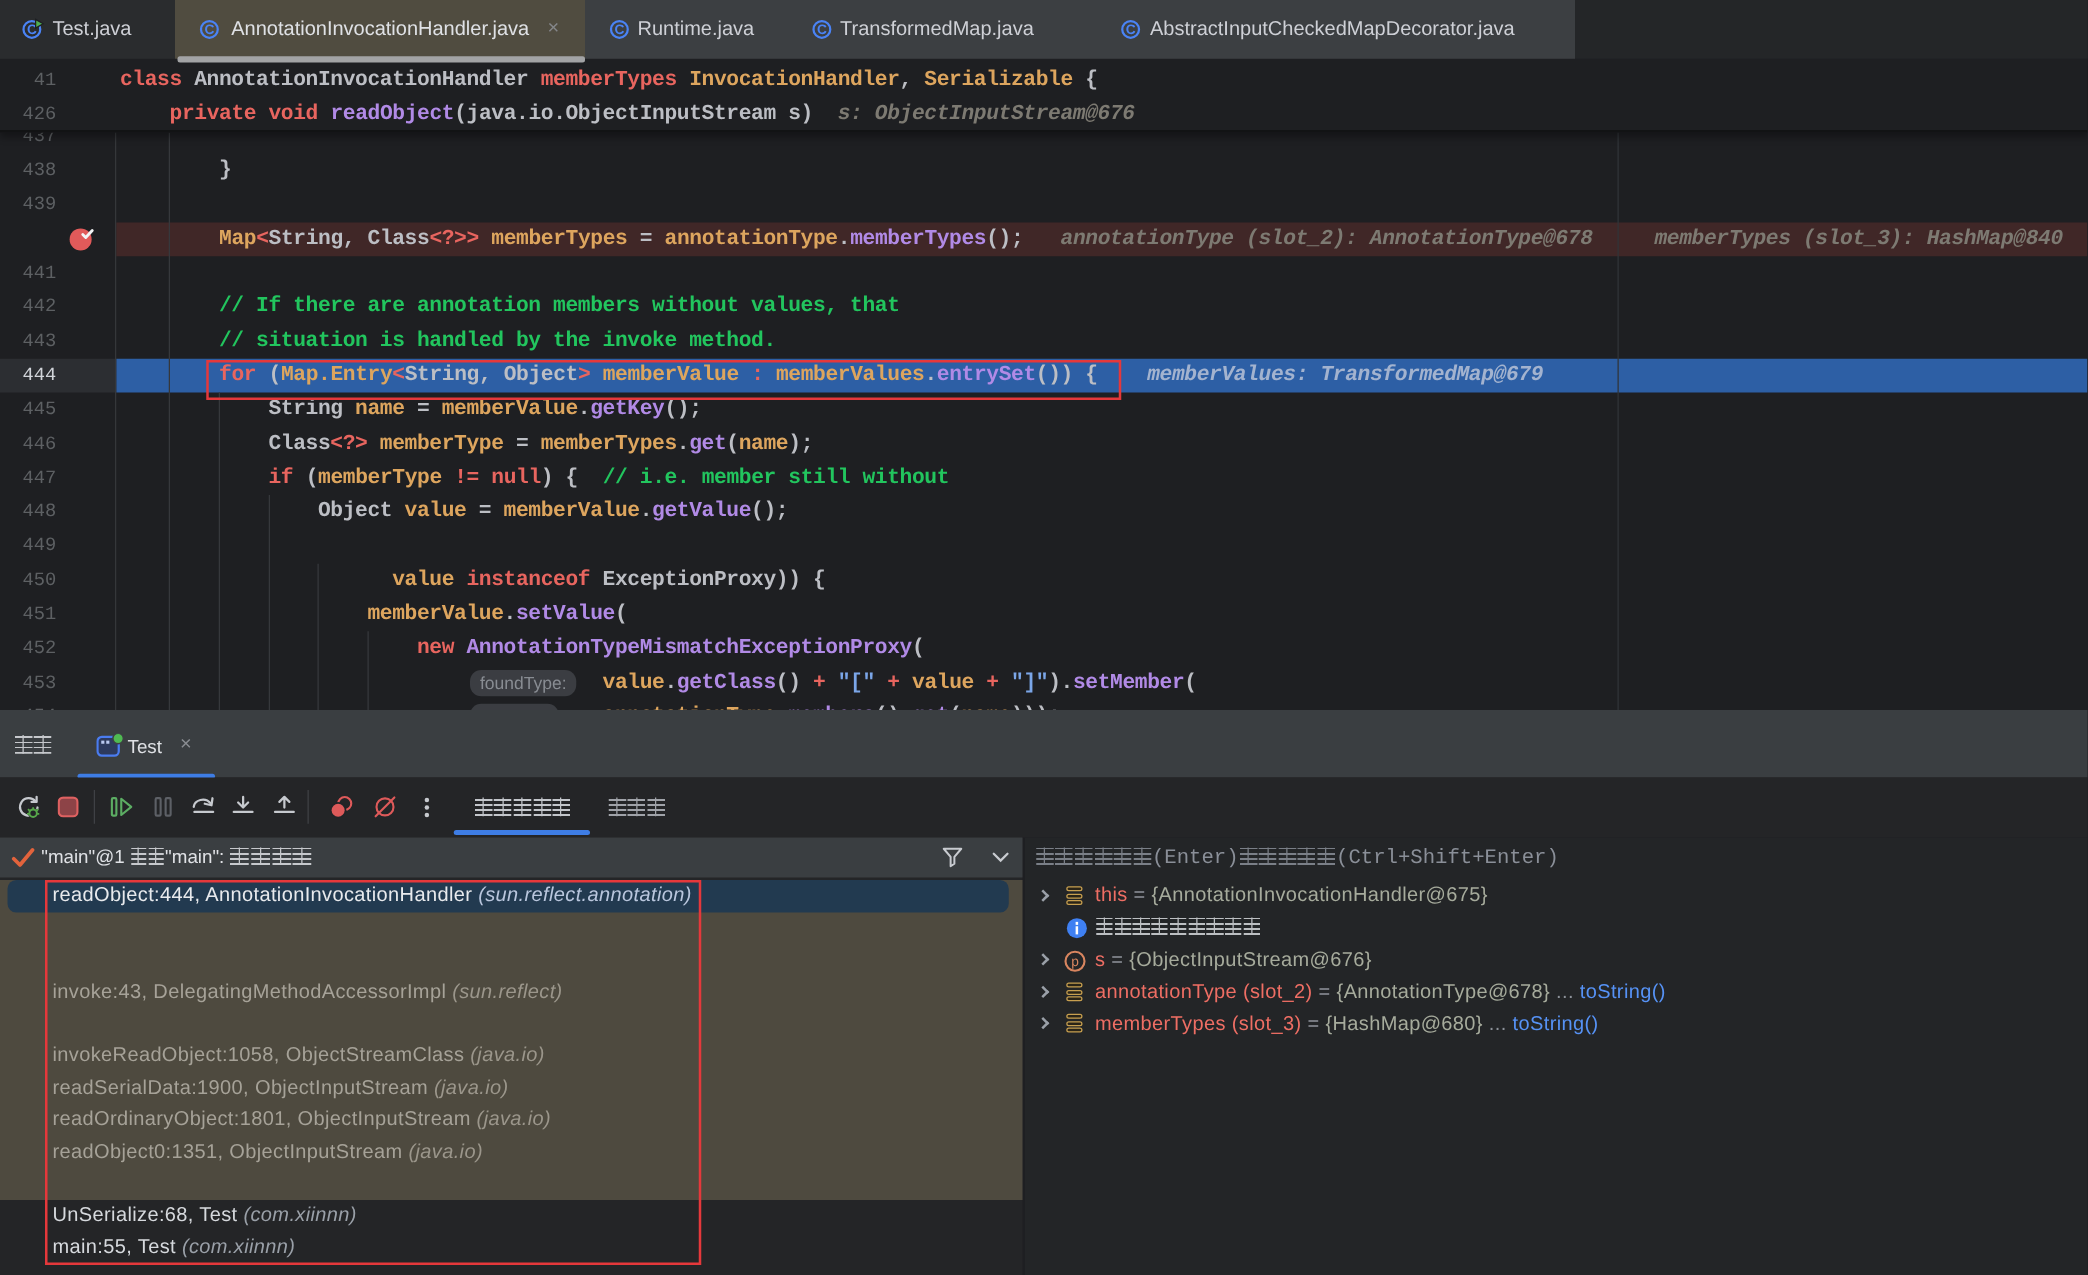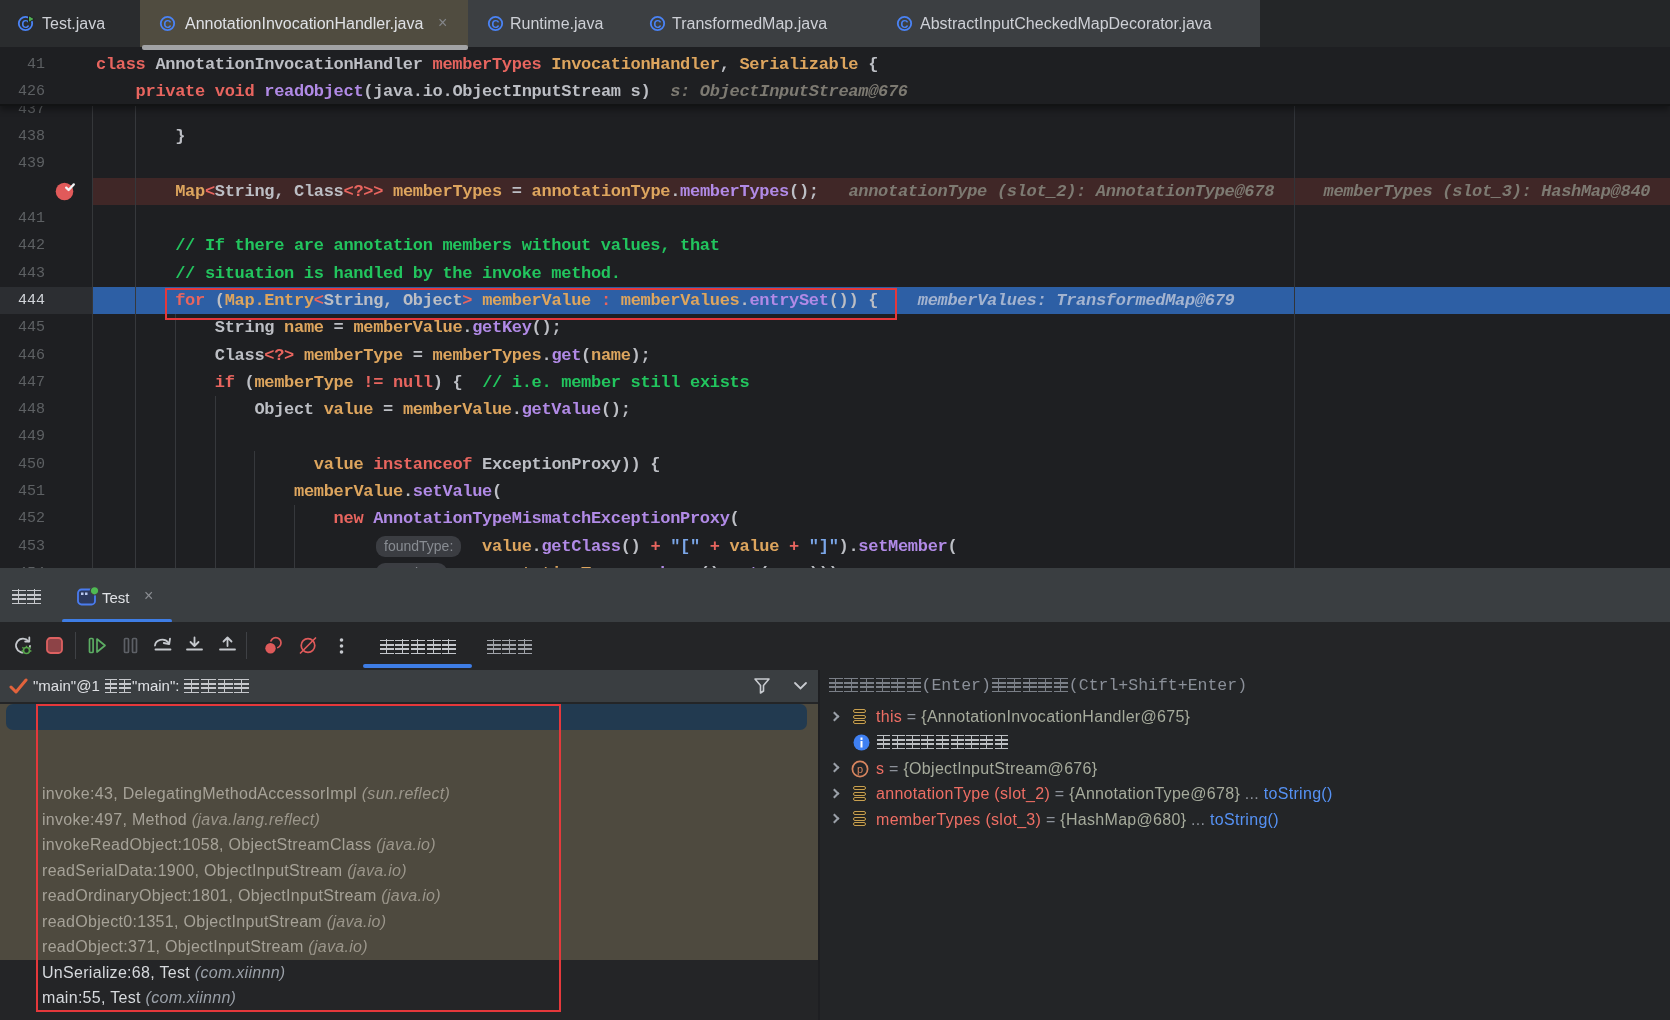--- a/index.html
+++ b/index.html
@@ -86,21 +86,21 @@
 
   <div class="abs" style="left:0;top:239.9px;width:92px;height:27.3px;background:#2c2e32"></div>
 
   <div class="cl" style="top:76.1px">        }</div>
   <div class="cl" style="top:130.7px">        <span class="o">Map</span><span class="k">&lt;</span>String, Class<span class="k">&lt;?&gt;&gt;</span> <span class="o">memberTypes</span> = <span class="o">annotationType</span>.<span class="m">memberTypes</span>();   <span class="h">annotationType (slot_2): AnnotationType@678</span>     <span class="h">memberTypes (slot_3): HashMap@840</span></div>
   <div class="cl" style="top:185.3px"><span class="c">        // If there are annotation members without values, that</span></div>
   <div class="cl" style="top:212.6px"><span class="c">        // situation is handled by the invoke method.</span></div>
   <div class="cl" style="top:239.9px">        <span class="k">for</span> (<span class="o">Map.Entry</span><span class="k">&lt;</span>String, Object<span class="k">&gt;</span> <span class="o">memberValue</span> <span class="k">:</span> <span class="o">memberValues</span>.<span class="m">entrySet</span>()) {    <span class="hb">memberValues: TransformedMap@679</span></div>
   <div class="cl" style="top:267.2px">            String <span class="o">name</span> = <span class="o">memberValue</span>.<span class="m">getKey</span>();</div>
   <div class="cl" style="top:294.5px">            Class<span class="k">&lt;?&gt;</span> <span class="o">memberType</span> = <span class="o">memberTypes</span>.<span class="m">get</span>(<span class="o">name</span>);</div>
-  <div class="cl" style="top:321.8px">            <span class="k">if</span> (<span class="o">memberType</span> <span class="k">!= null</span>) {  <span class="c">// i.e. member still exists</span></div>
+  <div class="cl" style="top:321.8px">            <span class="k">if</span> (<span class="o">memberType</span> <span class="k">!= null</span>) {  <span class="c">// i.e. member still without</span></div>
   <div class="cl" style="top:349.1px">                Object <span class="o">value</span> = <span class="o">memberValue</span>.<span class="m">getValue</span>();</div>
   <div class="cl" style="top:403.7px">                      <span class="o">value</span> <span class="k">instanceof</span> ExceptionProxy)) {</div>
   <div class="cl" style="top:458.3px">                        <span class="k">new</span> <span class="m">AnnotationTypeMismatchExceptionProxy</span>(</div>
   <div class="cl" style="top:431px">                    <span class="o">memberValue</span>.<span class="m">setValue</span>(</div>
   <div class="cl" style="top:485.6px">                                       <span class="o">value</span>.<span class="m">getClass</span>() <span class="k">+</span> <span class="s">"["</span> <span class="k">+</span> <span class="o">value</span> <span class="k">+</span> <span class="s">"]"</span>).<span class="m">setMember</span>(</div>
   <div class="cl" style="top:512.9px">                                       <span class="o">annotationType</span>.<span class="m">members</span>().<span class="m">get</span>(<span class="o">name</span>)));</div>
   <div class="abs chip" style="left:376px;top:489px">foundType:</div>
   <div class="abs chip" style="left:376px;top:516.3px">member:</div>
 
   <div class="num" style="top:48.8px">437</div>
@@ -224,27 +224,26 @@
     <path d="M2 9 L7 14 L17 2" stroke="#e2633c" stroke-width="3" fill="none" stroke-linecap="round" stroke-linejoin="round"></path>
   </svg>
 
   <svg class="abs" style="left:753px;top:7px" width="18" height="18" viewBox="0 0 18 18">
     <path d="M2 2 H16 L10.5 8.5 V14 L7.5 16 V8.5 Z" stroke="#c8cbd0" stroke-width="1.6" fill="none" stroke-linejoin="round"></path>
   </svg>
   <svg class="abs" style="left:793px;top:11px" width="15" height="10" viewBox="0 0 15 10">
     <path d="M2 2 L7.5 7.5 L13 2" stroke="#c8cbd0" stroke-width="1.8" fill="none" stroke-linecap="round"></path>
   </svg>
 
+  <div class="srow" style="top:34.4px;color:#e8eaed;left:42px">readObject:444, AnnotationInvocationHandler <span class="it" style="color:#b9c6dd">(sun.reflect.annotation)</span></div>
   <div class="srow" style="top:111px;color:#a6a298;left:42px">invoke:43, DelegatingMethodAccessorImpl <span class="it" style="color:#9b968b">(sun.reflect)</span></div>
-  <div class="srow" style="top:136.6px;color:#a6a298;left:42px">invoke:497, Method <span class="it" style="color:#9b968b">(java.lang.reflect)</span></div>
   <div class="srow" style="top:162.1px;color:#a6a298;left:42px">invokeReadObject:1058, ObjectStreamClass <span class="it" style="color:#9b968b">(java.io)</span></div>
   <div class="srow" style="top:187.7px;color:#a6a298;left:42px">readSerialData:1900, ObjectInputStream <span class="it" style="color:#9b968b">(java.io)</span></div>
   <div class="srow" style="top:213.2px;color:#a6a298;left:42px">readOrdinaryObject:1801, ObjectInputStream <span class="it" style="color:#9b968b">(java.io)</span></div>
   <div class="srow" style="top:238.8px;color:#a6a298;left:42px">readObject0:1351, ObjectInputStream <span class="it" style="color:#9b968b">(java.io)</span></div>
-  <div class="srow" style="top:264.3px;color:#a6a298;left:42px">readObject:371, ObjectInputStream <span class="it" style="color:#9b968b">(java.io)</span></div>
   <div class="srow" style="top:289.9px;color:#d6d9dd;left:42px">UnSerialize:68, Test <span class="it" style="color:#9aa0a8">(com.xiinnn)</span></div>
   <div class="srow" style="top:315.4px;color:#d6d9dd;left:42px">main:55, Test <span class="it" style="color:#9aa0a8">(com.xiinnn)</span></div>
 </div>
 
 <div class="redbox" style="left:36px;top:704px;width:525px;height:308px"></div>
 
 <div id="rpanel">
 
   <div class="abs" style="left:8px;top:6px;font-family:'Liberation Mono',monospace;font-size:16.5px;color:#8a8f98;white-space:pre"><i class="cj" style="width:14px;height:14px"></i><i class="cj" style="width:14px;height:14px"></i><i class="cj" style="width:14px;height:14px"></i><i class="cj" style="width:14px;height:14px"></i><i class="cj" style="width:14px;height:14px"></i><i class="cj" style="width:14px;height:14px"></i>(Enter)<i class="cj" style="width:14px;height:14px"></i><i class="cj" style="width:14px;height:14px"></i><i class="cj" style="width:14px;height:14px"></i><i class="cj" style="width:14px;height:14px"></i><i class="cj" style="width:14px;height:14px"></i>(Ctrl+Shift+Enter)</div>
 

